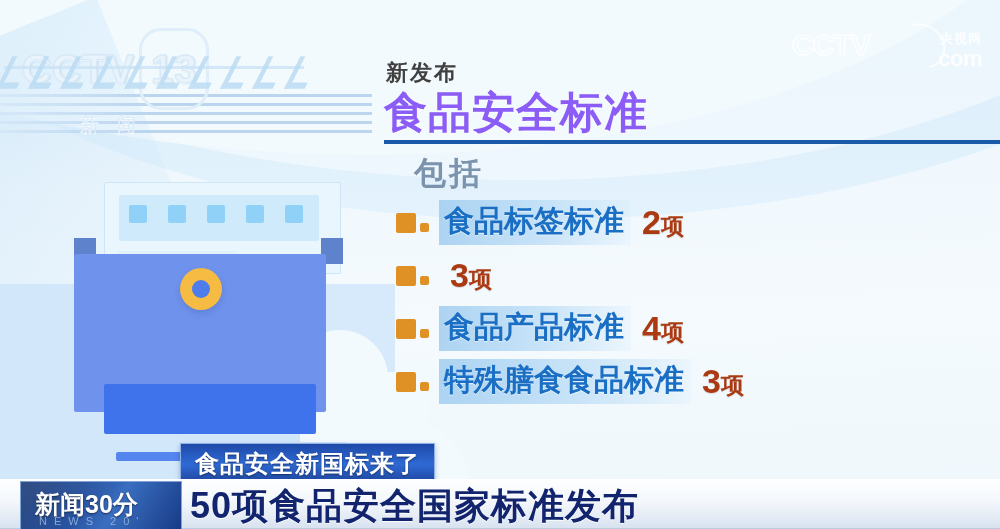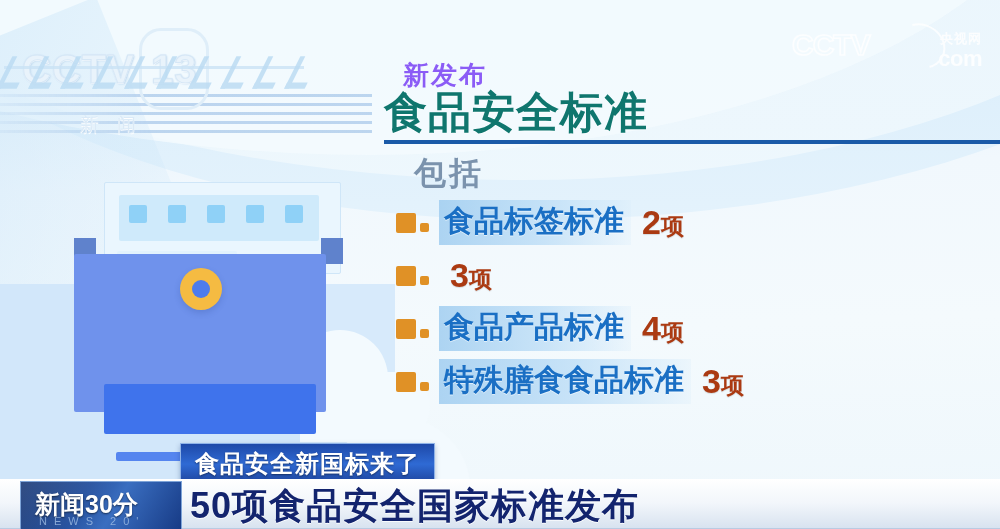--- a/index.html
+++ b/index.html
@@ -141,26 +141,26 @@
   .watermark .wm-swoosh{
     position:absolute;left:104px;top:-6px;width:46px;height:40px;
     border:2px solid rgba(255,255,255,.9);
     border-radius:50% 50% 50% 0;
     border-bottom-color:transparent;border-left-color:transparent;
     transform:rotate(28deg);
   }
 
   
   .kicker{
-    position:absolute;left:403px;top:58px;
-    font-size:26px;font-weight:700;color:#8b5cf6;letter-spacing:2px;
+    position:absolute;left:386px;top:58px;
+    font-size:22px;font-weight:700;color:#404040;letter-spacing:2px;
   }
   .main-title{
     position:absolute;left:384px;top:84px;
-    font-size:43px;font-weight:700;color:#0f766e;letter-spacing:1px;
+    font-size:43px;font-weight:700;color:#8b5cf6;letter-spacing:1px;
     text-shadow:0 1px 0 rgba(255,255,255,.6);
   }
   .title-rule{
     position:absolute;left:384px;top:140px;width:616px;height:4px;
     background:#1a5aa8;
   }
   .includes{
     position:absolute;left:414px;top:152px;
     font-size:32px;font-weight:700;color:#7b93ad;letter-spacing:3px;
   }

